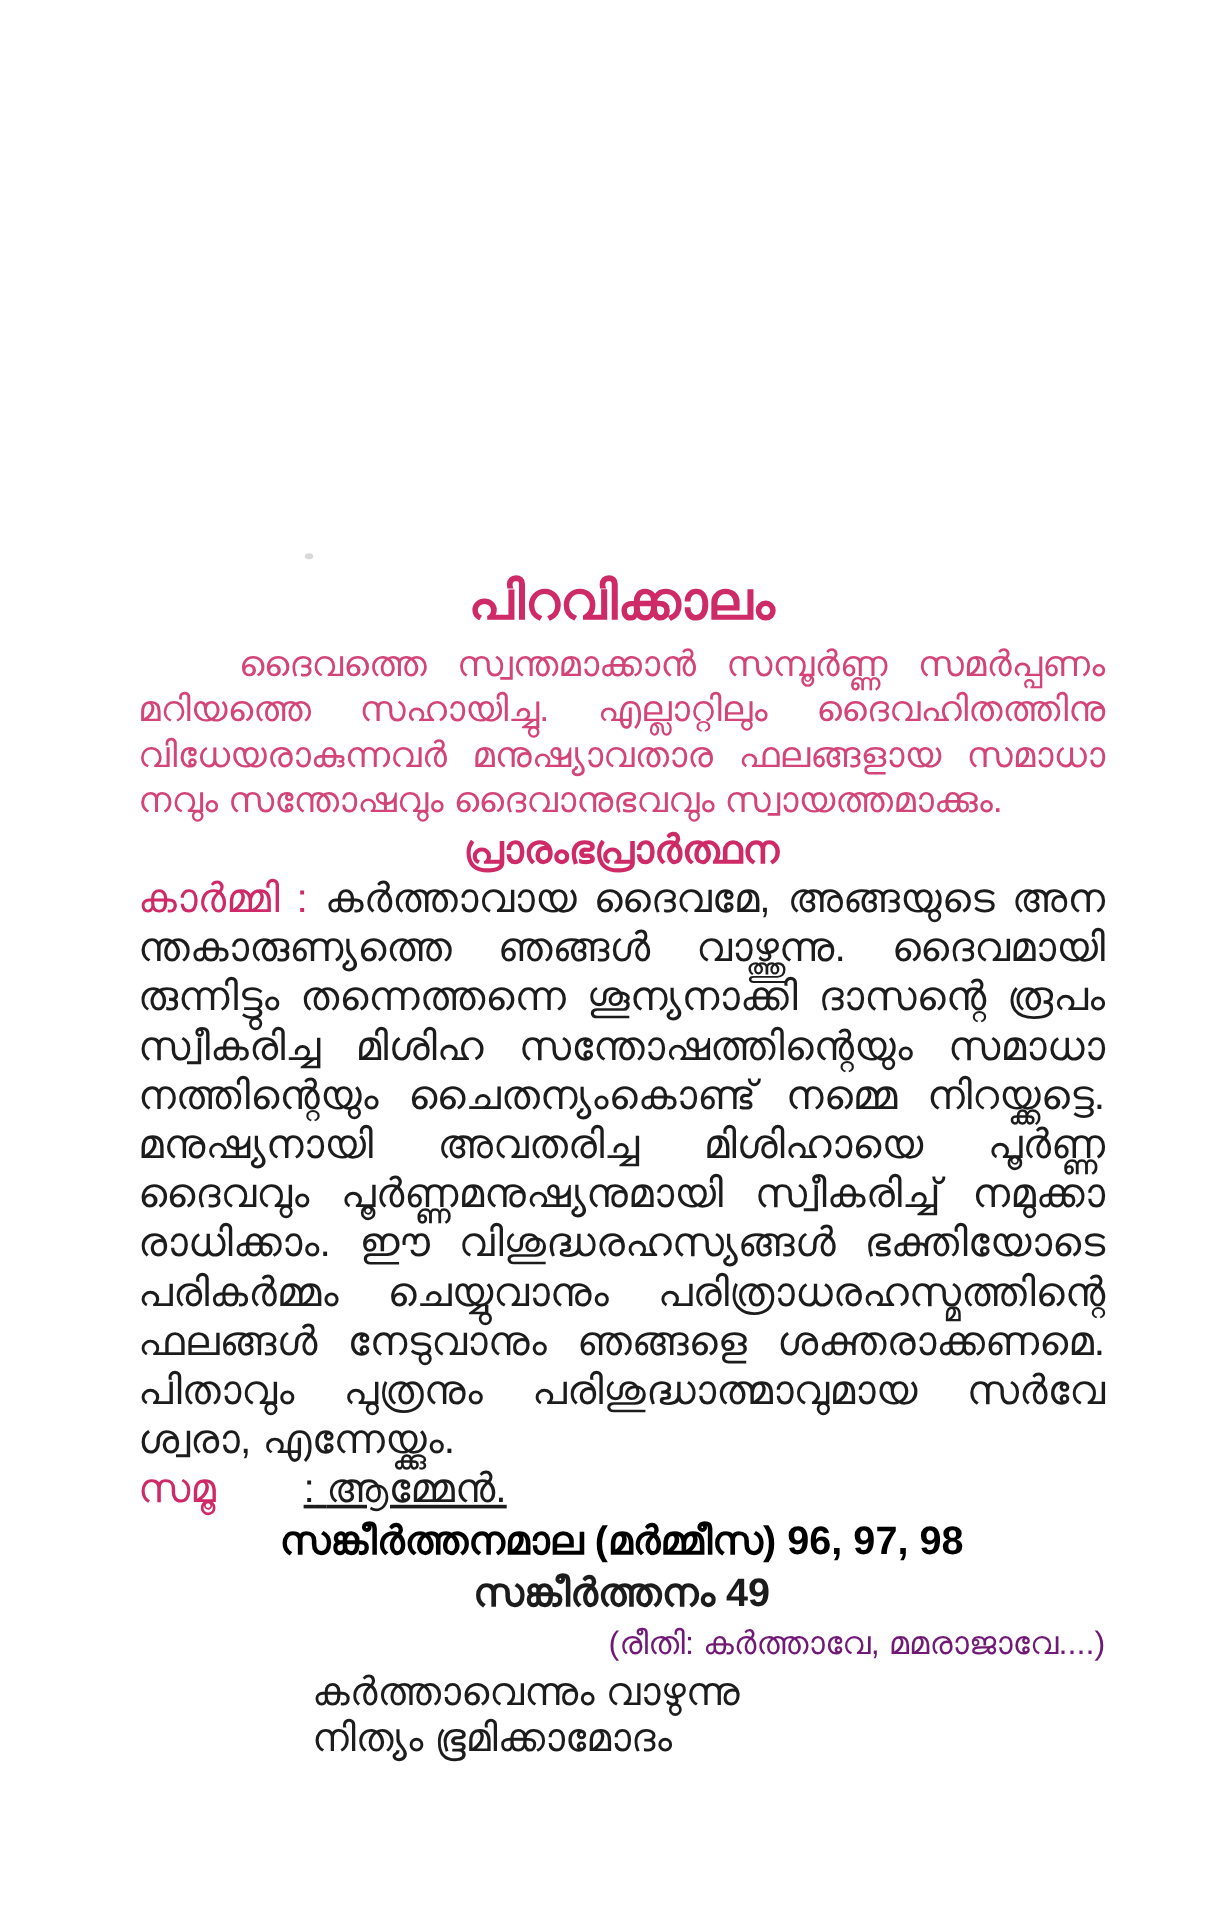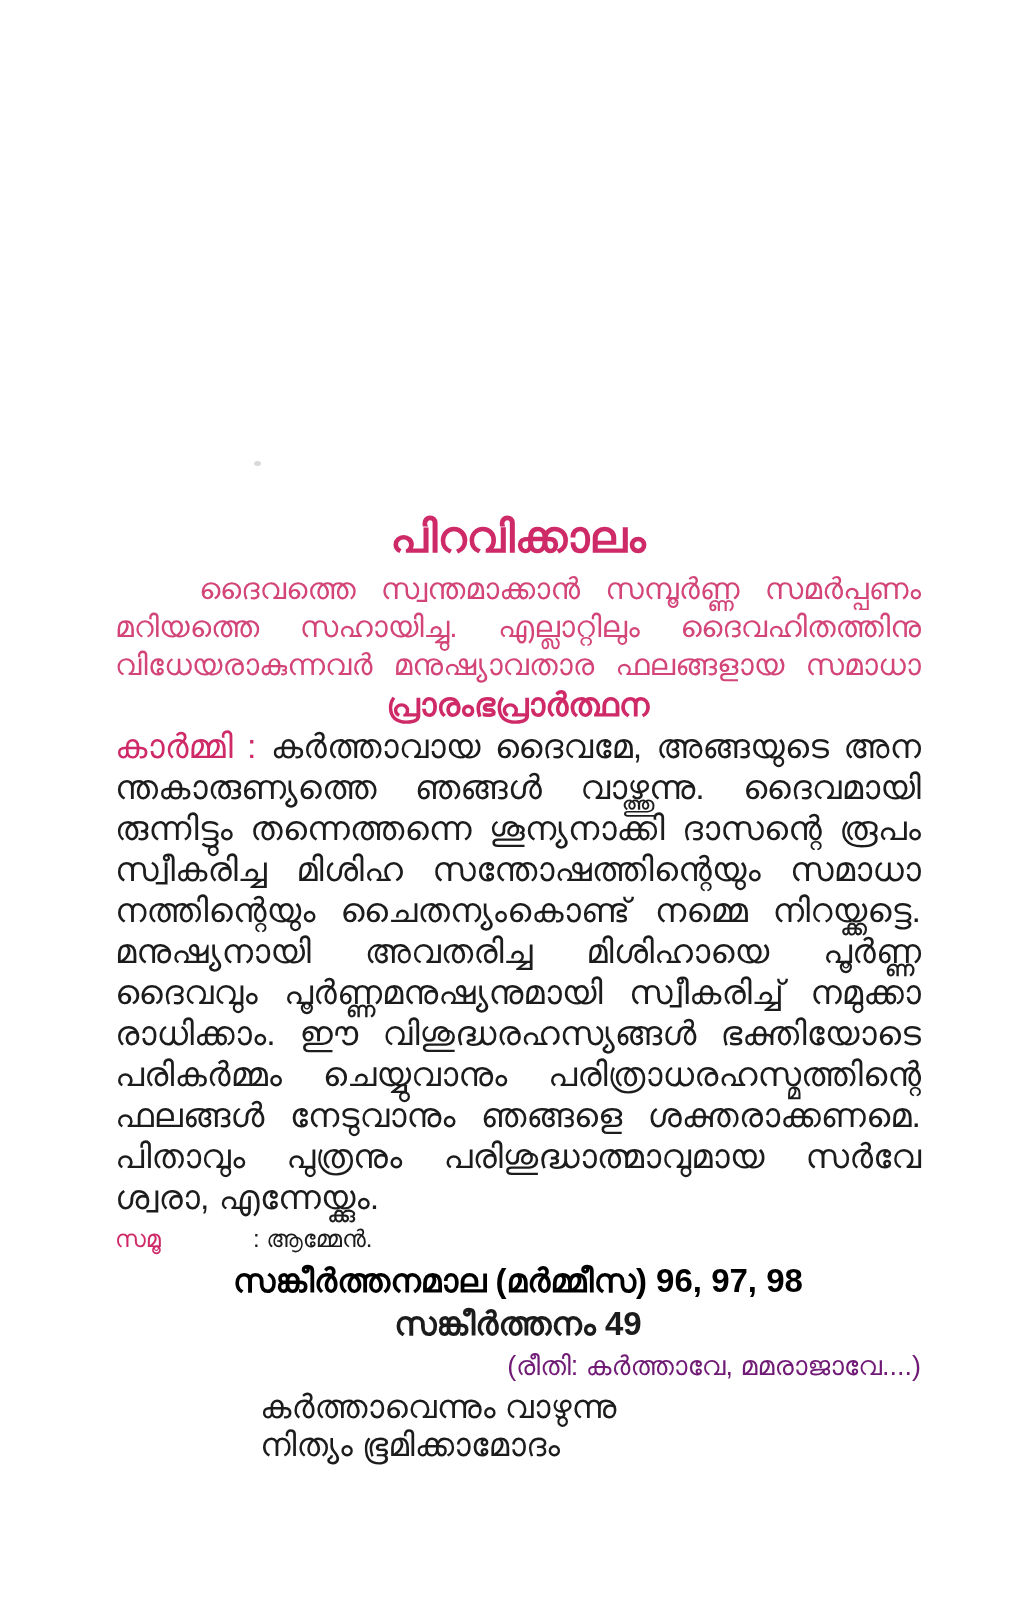--- a/index.html
+++ b/index.html
@@ -10,21 +10,21 @@
   body {
     width: 1021px;
     height: 1606px;
     position: relative;
     font-family: "Liberation Sans", sans-serif;
     -webkit-font-smoothing: antialiased;
   }
   .page-column {
     position: absolute;
     left: 115px;
-    top: 511px;
+    top: 476px;
     width: 806px;
   }
   .season-title {
     font-size: 44px;
     line-height: 52px;
     font-weight: bold;
     text-align: center;
     color: #cf2a68;
     margin: 0 0 7px 0;
   }
@@ -55,22 +55,23 @@
   .prayer {
     color: #1c1c1c;
     font-size: 34px;
     line-height: 41px;
   }
   .speaker-pink {
     color: #cf2a68;
   }
   .response-row {
     color: #1c1c1c;
-    font-size: 24px;
+    font-size: 34px;
     line-height: 41px;
+    text-decoration: underline;
   }
   .response-label {
     display: inline-block;
     width: 138px;
     color: #cf2a68;
   }
   .series-title {
     font-size: 33px;
     line-height: 43px;
     font-weight: bold;
@@ -114,20 +115,21 @@
 <div class="speck"></div>
 
 <div class="page-column">
 
   <h1 class="season-title">പിറവിക്കാലം</h1>
 
   <div class="intro">
     <div class="jline-soft indent-first">ദൈവത്തെ സ്വന്തമാക്കാൻ സമ്പൂർണ്ണ സമർപ്പണം</div>
     <div class="jline-soft">മറിയത്തെ സഹായിച്ചു. എല്ലാറ്റിലും ദൈവഹിതത്തിനു</div>
     <div class="jline-soft">വിധേയരാകുന്നവർ മനുഷ്യാവതാര ഫലങ്ങളായ സമാധാ</div>
+    <div class="plain-line">നവും സന്തോഷവും ദൈവാനുഭവവും സ്വായത്തമാക്കും.</div>
   </div>
 
   <h2 class="section-heading">പ്രാരംഭപ്രാർത്ഥന</h2>
 
   <div class="prayer">
     <div class="jline-soft"><span class="speaker-pink">കാർമ്മി</span> <span class="speaker-pink">:</span> <span>കർത്താവായ ദൈവമേ, അങ്ങയുടെ അന</span></div>
     <div class="jline-soft">ന്തകാരുണ്യത്തെ ഞങ്ങൾ വാഴ്ത്തുന്നു. ദൈവമായി</div>
     <div class="jline-soft">രുന്നിട്ടും തന്നെത്തന്നെ ശൂന്യനാക്കി ദാസന്റെ രൂപം</div>
     <div class="jline-soft">സ്വീകരിച്ച മിശിഹ സന്തോഷത്തിന്റെയും സമാധാ</div>
     <div class="jline-soft">നത്തിന്റെയും ചൈതന്യംകൊണ്ട് നമ്മെ നിറയ്ക്കട്ടെ.</div>

